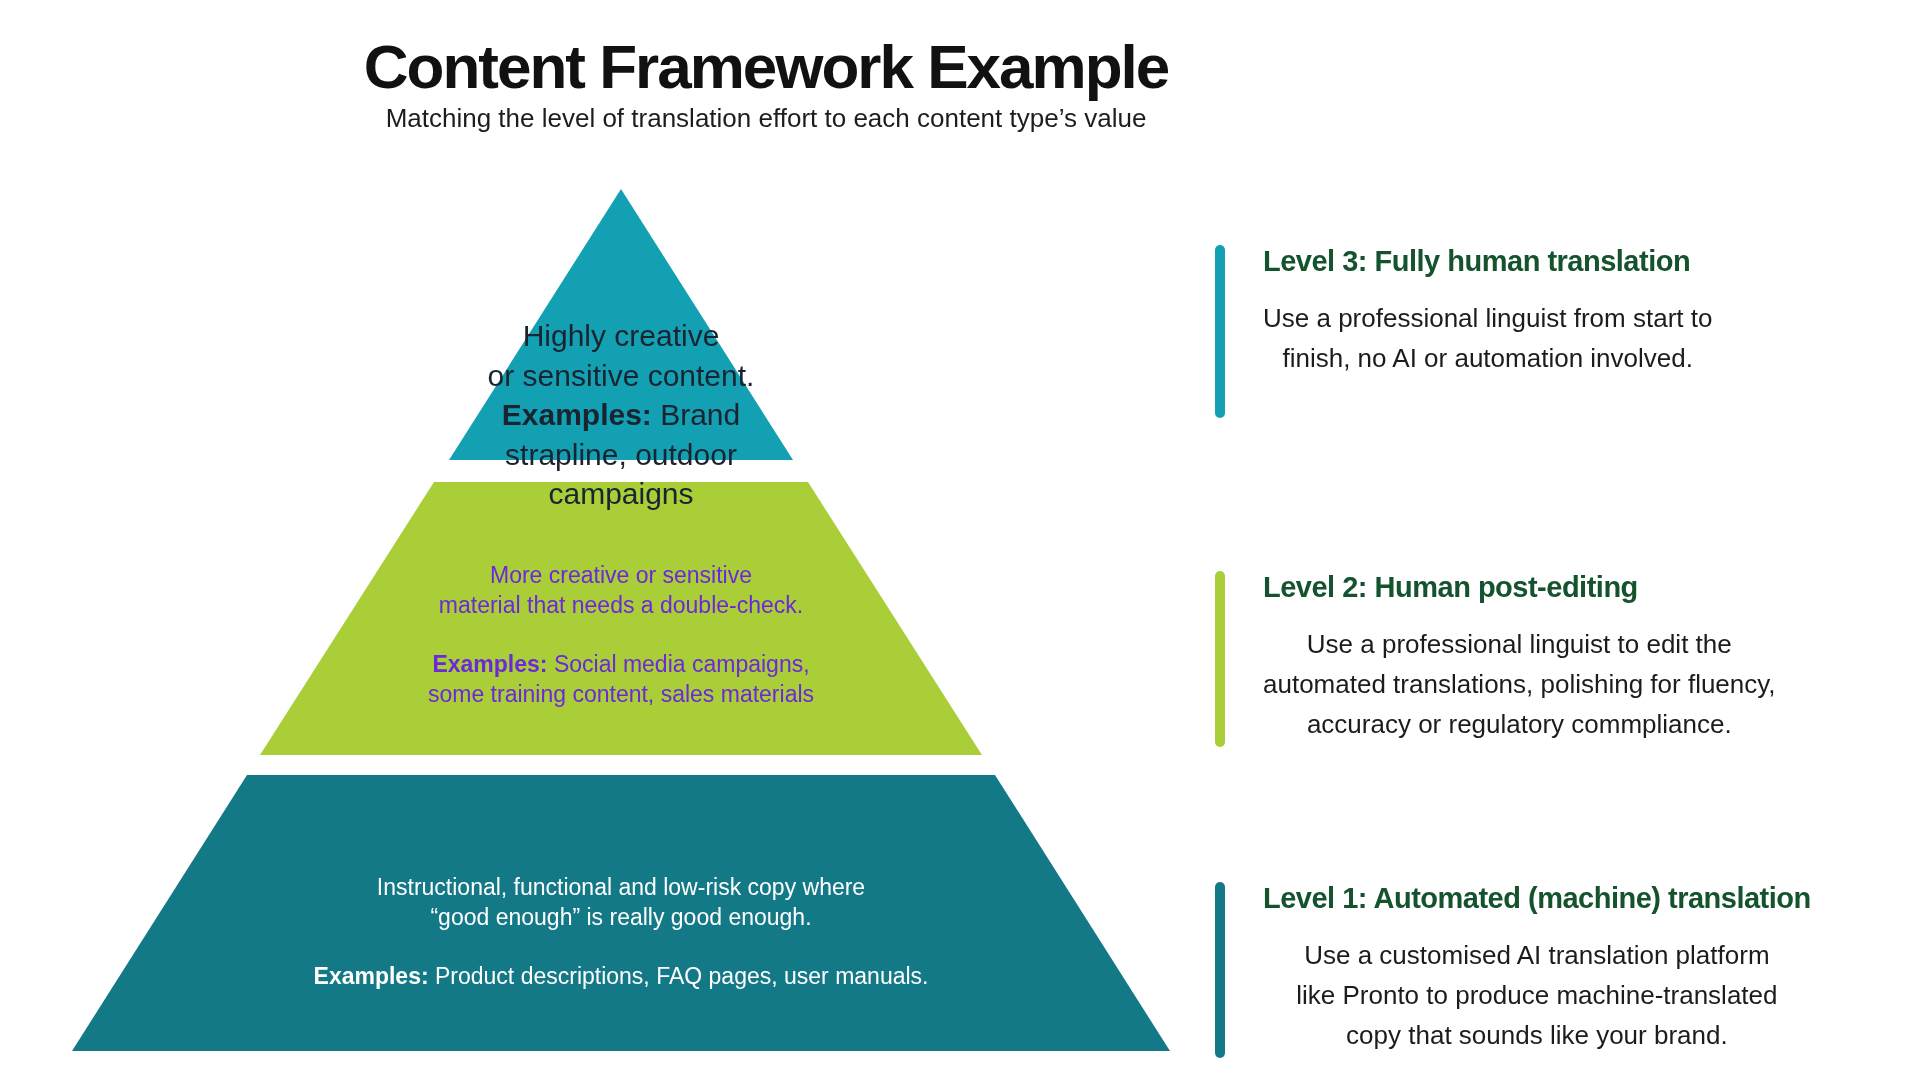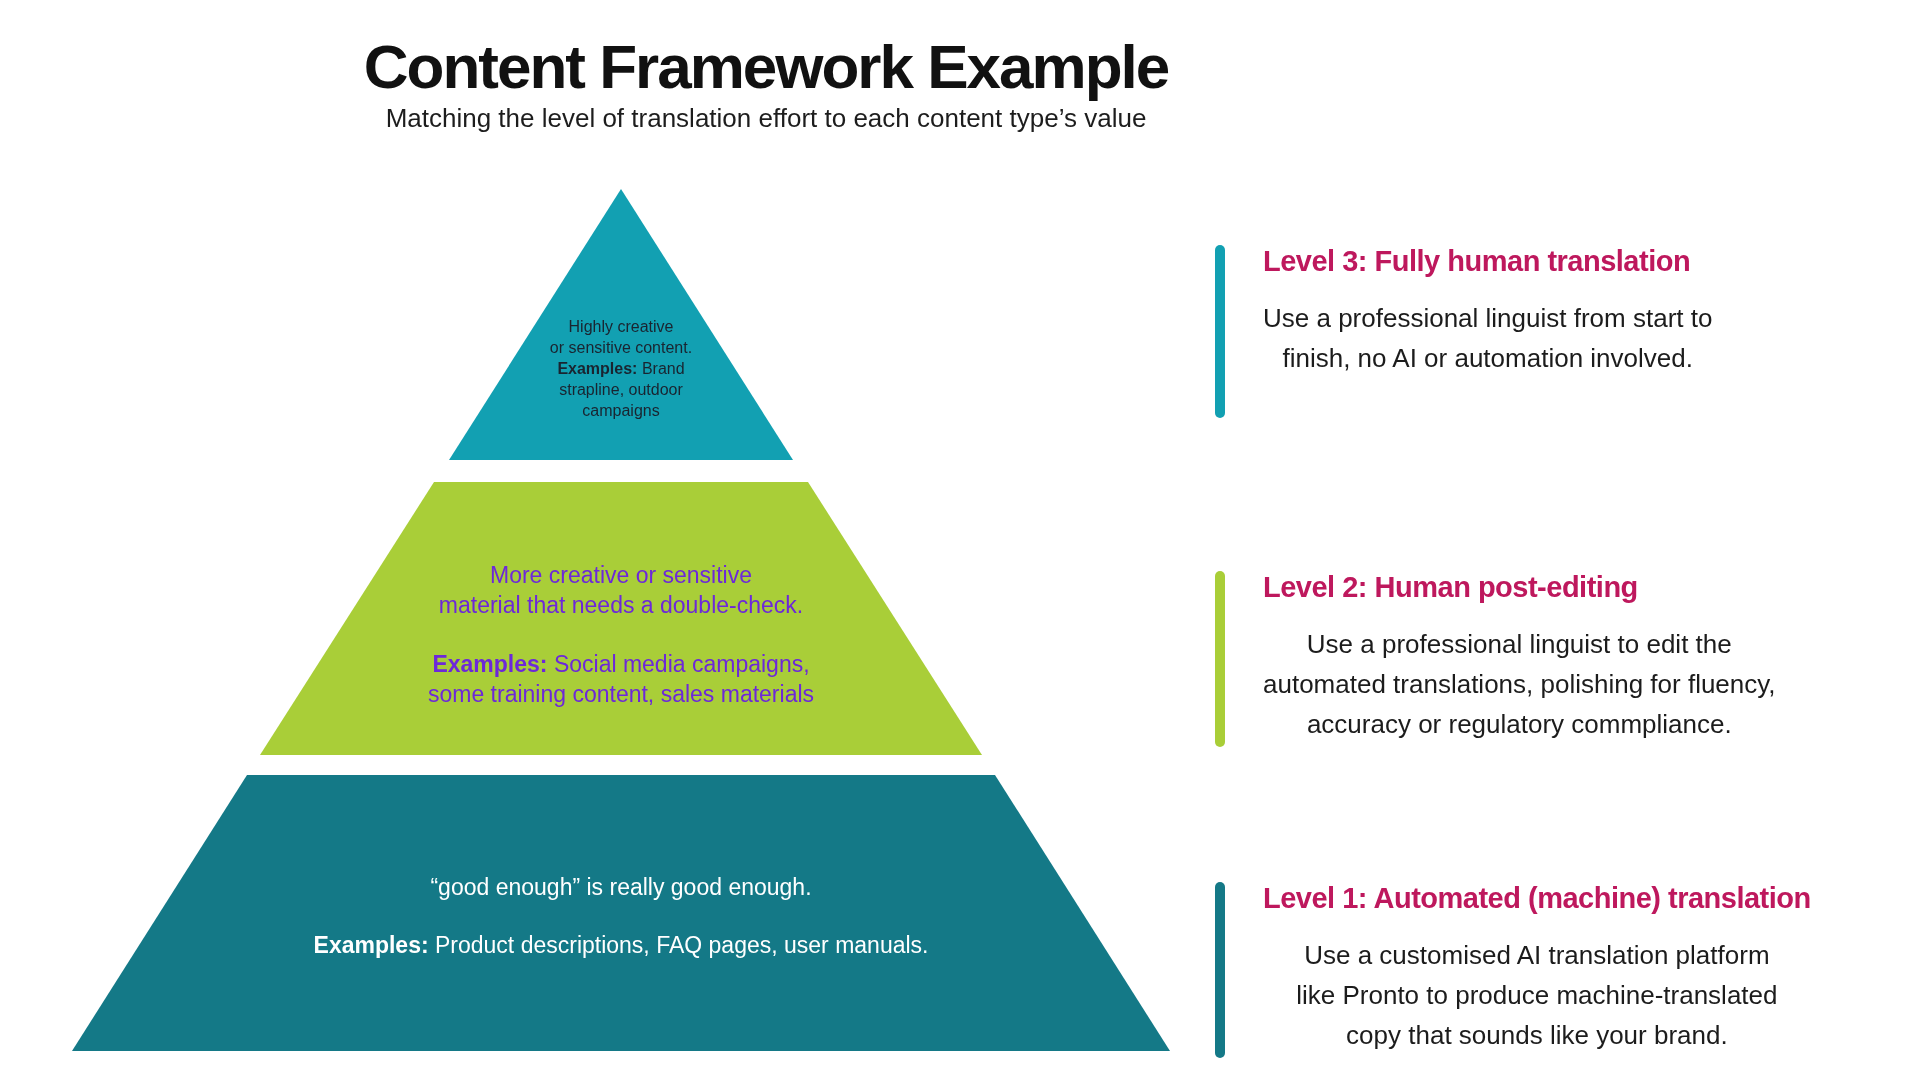--- a/index.html
+++ b/index.html
@@ -35,36 +35,36 @@
   .pyr-text {
     position: absolute;
     left: 621px;
     transform: translateX(-50%);
     text-align: center;
     white-space: nowrap;
   }
   .pyr-text .line { line-height: 1.32; }
   .pyr-text .spacer { height: 28px; }
   .pyr-text b { font-weight: bold; }
-  .pyr-top { top: 316px; font-size: 16px; }
+  .pyr-top { top: 316px; font-size: 30px; }
   .pyr-mid { top: 560px; font-size: 23px; }
   .pyr-bottom { top: 872px; font-size: 23px; }
 
   
   .level-block { position: absolute; left: 1215px; display: flex; }
   .accent-bar {
     width: 10px;
     border-radius: 6px;
     flex: 0 0 10px;
   }
   .level-copy { margin-left: 38px; }
   .level-heading {
     font-size: 29px;
     font-weight: bold;
-    color: #be185d;
+    color: #14532d;
     letter-spacing: -0.5px;
     margin-bottom: 20px;
   }
   .level-body { font-size: 26px; color: #1c1c1c; text-align: center; }
   .level-body .line { line-height: 40px; }
 
   .block-l3 { top: 245px; }
   .block-l3 .accent-bar { height: 173px; }
   .block-l2 { top: 544px; margin-top: 27px; }
   .block-l2 .accent-bar { height: 176px; }
@@ -97,20 +97,21 @@
 
   <div class="pyr-text pyr-mid" style="color: #6d28d9;">
     <div class="line">More creative or sensitive</div>
     <div class="line">material that needs a double-check.</div>
     <div class="spacer"></div>
     <div class="line"><b>Examples:</b> <span>Social media campaigns,</span></div>
     <div class="line">some training content, sales materials</div>
   </div>
 
   <div class="pyr-text pyr-bottom" style="color: rgb(255, 255, 255);">
+    <div class="line">Instructional, functional and low-risk copy where</div>
     <div class="line">“good enough” is really good enough.</div>
     <div class="spacer"></div>
     <div class="line"><b>Examples:</b> <span>Product descriptions, FAQ pages, user manuals.</span></div>
   </div>
 
   <div class="level-block block-l3">
     <div class="accent-bar" style="background: rgb(18, 160, 178);"></div>
     <div class="level-copy">
       <div class="level-heading">Level 3: Fully human translation</div>
       <div class="level-body">

